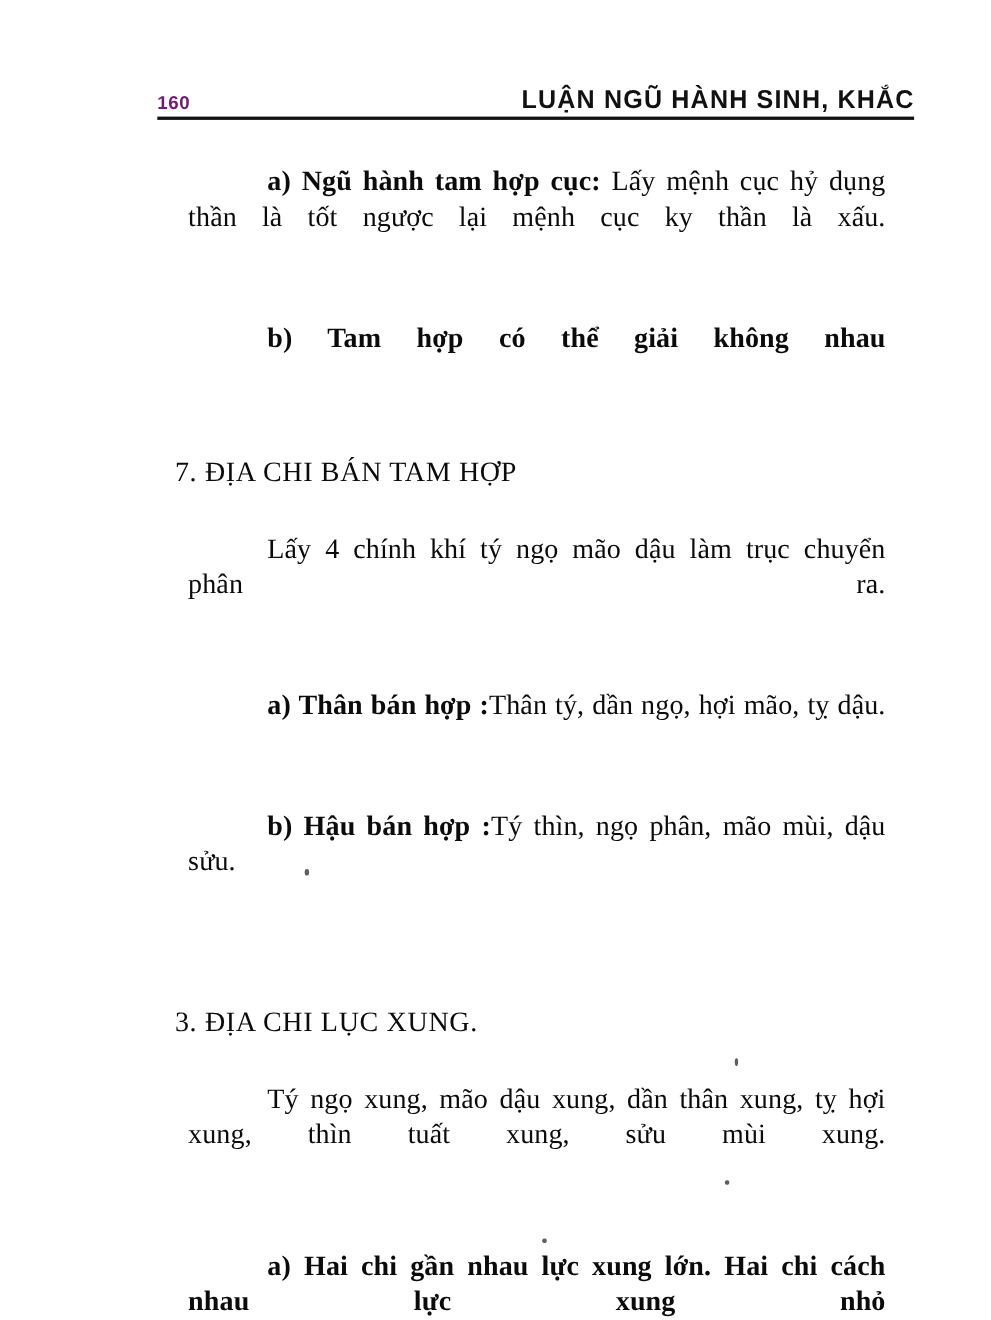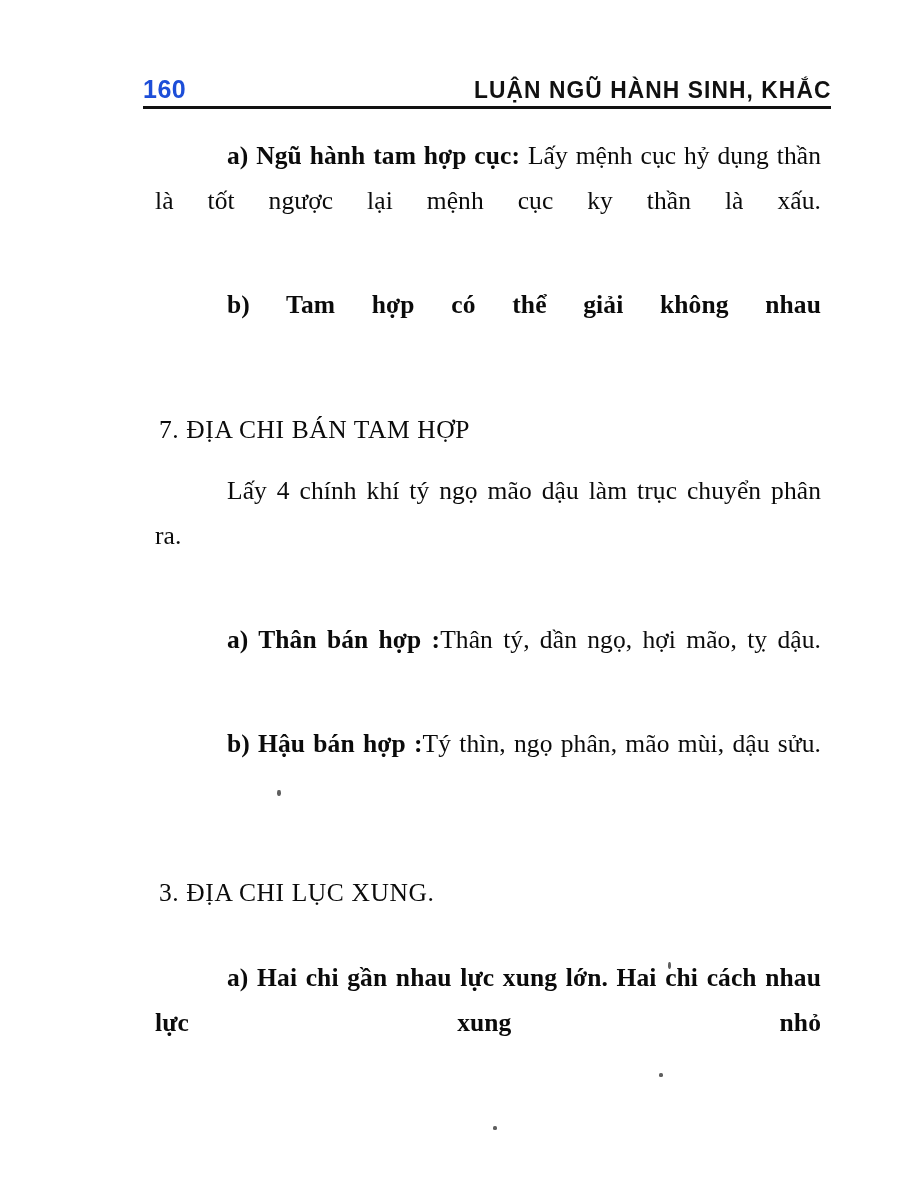--- a/index.html
+++ b/index.html
@@ -25,25 +25,25 @@
     top: 64px;
     width: 688px;
     height: 38px;
     display: flex;
     align-items: flex-end;
     justify-content: space-between;
   }
 
   .folio {
     font-family: "Liberation Sans", "DejaVu Sans", sans-serif;
-    font-size: 25px;
+    font-size: 17px;
     font-weight: 600;
     letter-spacing: 0.5px;
     line-height: 1;
-    color: #1d4ed8;
+    color: #701a75;
   }
 
   .head-title {
     font-family: "Liberation Sans", "DejaVu Sans", sans-serif;
     font-size: 23.5px;
     font-weight: 700;
     letter-spacing: 1.1px;
     line-height: 1;
     color: #111;
     white-space: nowrap;
@@ -62,23 +62,23 @@
 
   
   .body-col {
     position: absolute;
     left: 155px;
     top: 133px;
     width: 666px;
   }
 
   p.para {
-    margin: 0;
+    margin: 16px;
     font-size: 25.5px;
-    line-height: 45px;
+    line-height: 32px;
     text-align: justify;
     text-indent: 72px;
     letter-spacing: 0.1px;
     word-spacing: 0.5px;
     -webkit-font-smoothing: none;
   }
 
   
   p.para::after {
     content: "";
@@ -156,20 +156,21 @@
 
     <div class="gap-md"></div>
 
 
     <div class="gap-lg"></div>
 
     <h2 class="section-head">3. ĐỊA CHI LỤC XUNG.</h2>
 
     <div class="gap-sm"></div>
 
+    <p class="para">Tý ngọ xung, mão dậu xung, dần thân xung, tỵ hợi xung, thìn tuất xung, sửu mùi xung.</p>
 
     <div class="gap-md"></div>
 
     <p class="para bold-para"><span>a)</span><span> Hai chi gần nhau lực xung lớn. Hai chi cách nhau lực xung nhỏ</span></p>
 
   </div>
 
   <span class="speck" style="left:277px; top:790px; width:4px; height:6px;"></span>
   <span class="speck" style="left:668px; top:962px; width:3px; height:7px;"></span>
   <span class="speck" style="left:493px; top:1126px; width:4px; height:4px;"></span>

